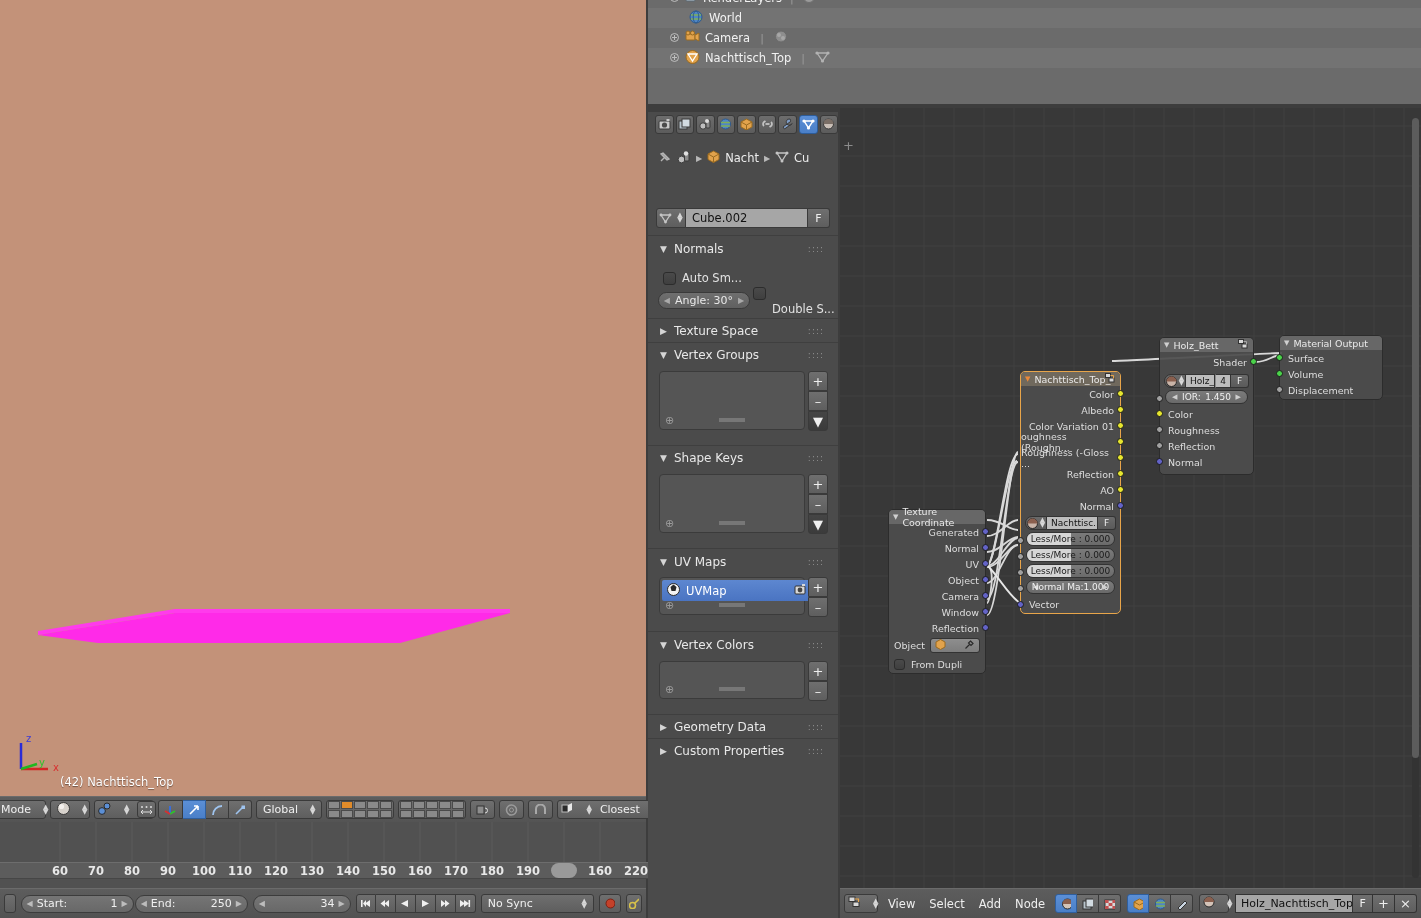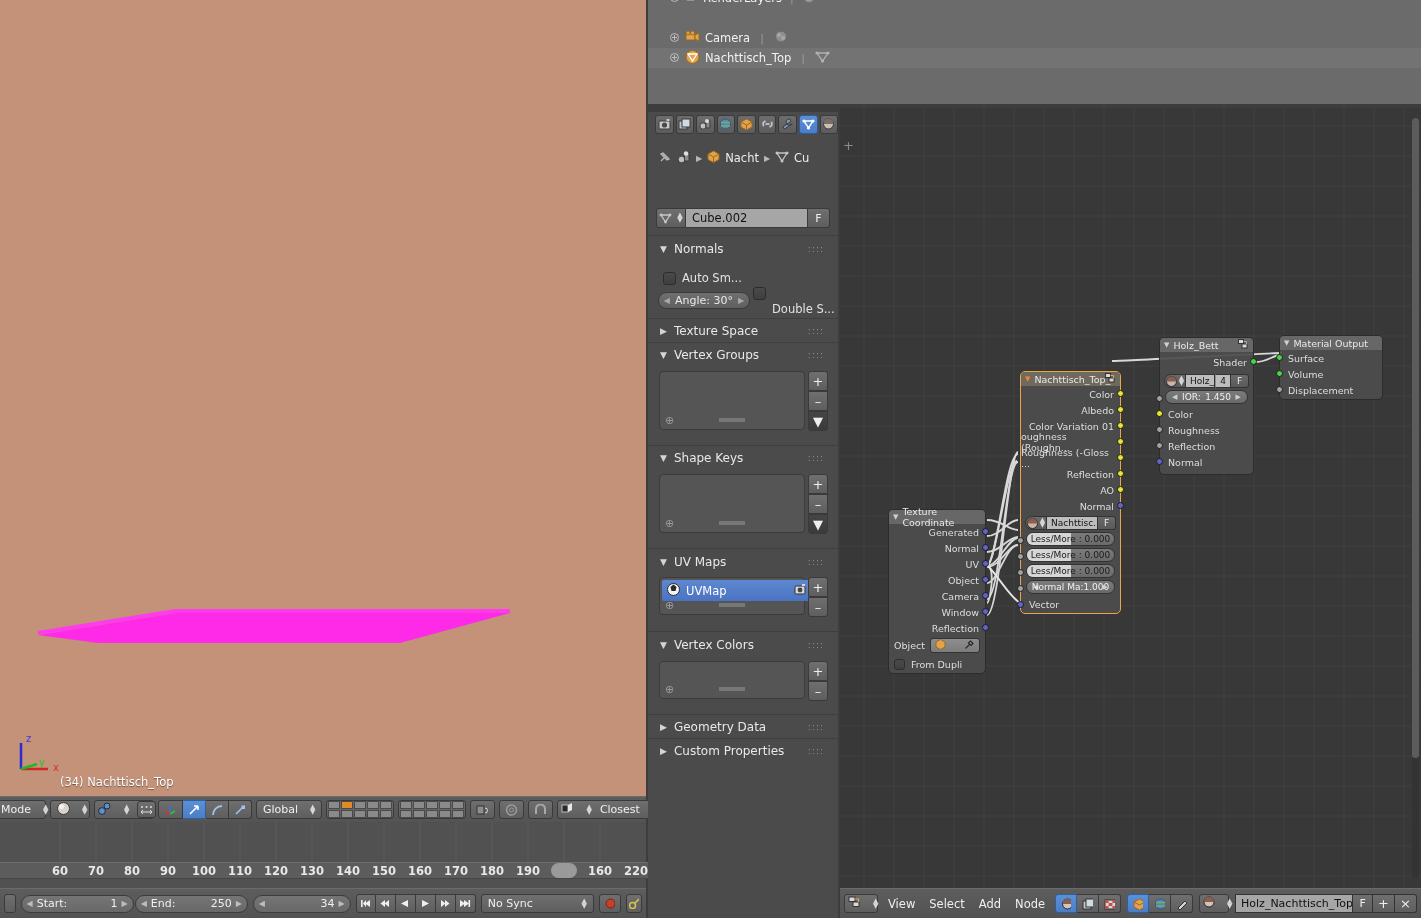--- a/index.html
+++ b/index.html
@@ -320,21 +320,21 @@
   <div class="abs" id="vp-axis">
     <svg width="60" height="45" viewBox="0 0 60 45">
       <line x1="9" y1="39" x2="9" y2="13" stroke="#2b2bd6" stroke-width="2.5"></line>
       <text x="14" y="12" fill="#3a3ad8" font-size="10" font-family="DejaVu Sans">z</text>
       <line x1="9" y1="39" x2="36" y2="39" stroke="#d12626" stroke-width="2.5"></line>
       <text x="41" y="41" fill="#d83030" font-size="10" font-family="DejaVu Sans">x</text>
       <line x1="9" y1="39" x2="25" y2="34" stroke="#1fb81f" stroke-width="2.5"></line>
       <text x="27" y="36" fill="#2cc42c" font-size="10" font-family="DejaVu Sans">y</text>
     </svg>
   </div>
-  <div class="abs" id="vp-label">(34) Nachttisch_Top</div>
+  <div class="abs" id="vp-label">(42) Nachttisch_Top</div>
 </div>
 
 <div class="abs" id="vp-bar">
   <div class="dd" style="margin-left:-6px;width:52px;justify-content:space-between;">
     <span>Mode</span>
       <span class="spin">▲<br>▼</span>
   </div>
   <div class="dd" style="width:40px;justify-content:space-between;">
     <span><svg width="13" height="13">
           <circle cx="6.5" cy="6.5" r="6" fill="#d7d2cc" stroke="#3a3a3a"></circle>
@@ -586,20 +586,28 @@
         </svg></span>
     <span style="margin-left:6px;"><svg width="13" height="13">
           <rect x="1" y="3" width="9" height="8" rx="1" fill="#b9c6cf" stroke="#5a6b77"></rect>
           <rect x="3" y="1" width="9" height="8" rx="1" fill="#cfd9e0" stroke="#5a6b77"></rect>
         </svg></span>
     <span class="otxt" style="margin-left:5px;">RenderLayers</span>
     <span style="margin-left:8px;color:#9b9b9b;">|</span>
     <span style="margin-left:8px;"><svg width="14" height="12">
           <circle cx="7" cy="6" r="5.5" fill="#9a9a9a" stroke="#6e6e6e"></circle>
         </svg></span>
+  </div>
+  <div class="orow alt" style="top:8px;">
+    <span style="margin-left:41px;"><svg width="14" height="14">
+          <circle cx="7" cy="7" r="6" fill="#4f86c6" stroke="#2e5a8c"></circle>
+          <path d="M2 5 h10 M2 9 h10" stroke="#7fae59" stroke-width="1.6"></path>
+          <ellipse cx="7" cy="7" rx="2.8" ry="6" fill="none" stroke="#2e5a8c"></ellipse>
+        </svg></span>
+    <span class="otxt" style="margin-left:6px;">World</span>
   </div>
   <div class="orow" style="top:28px;">
     <span style="margin-left:22px;"><svg width="9" height="9">
           <circle cx="4.5" cy="4.5" r="4" fill="none" stroke="#bdbdbd"></circle>
           <path d="M4.5 2 V7 M2 4.5 H7" stroke="#bdbdbd"></path>
         </svg></span>
     <span style="margin-left:6px;"><svg width="15" height="13">
           <rect x="1" y="4" width="9" height="6" rx="1" fill="#e2a34c" stroke="#9a6b20"></rect>
           <polygon points="10,5 14,3 14,11 10,9" fill="#e2a34c" stroke="#9a6b20"></polygon>
           <circle cx="3" cy="3" r="2" fill="#e2a34c" stroke="#9a6b20"></circle>

